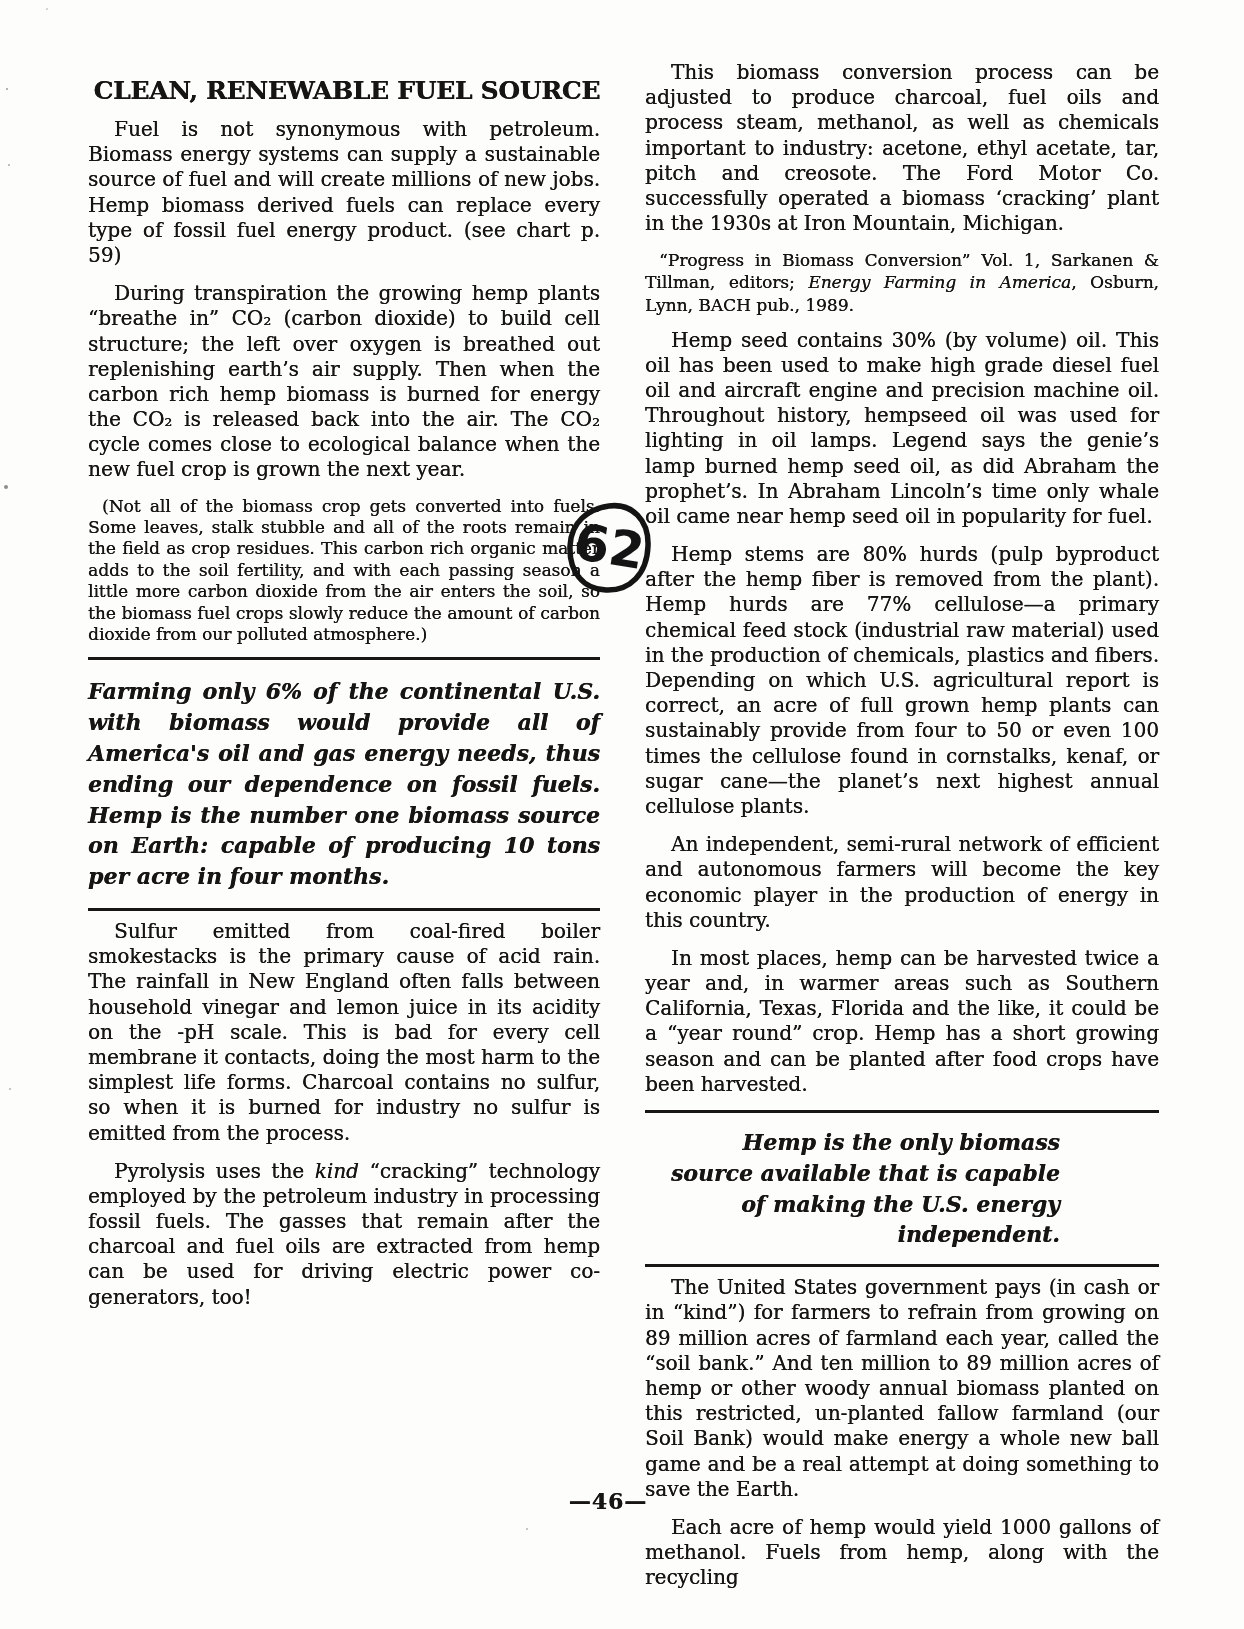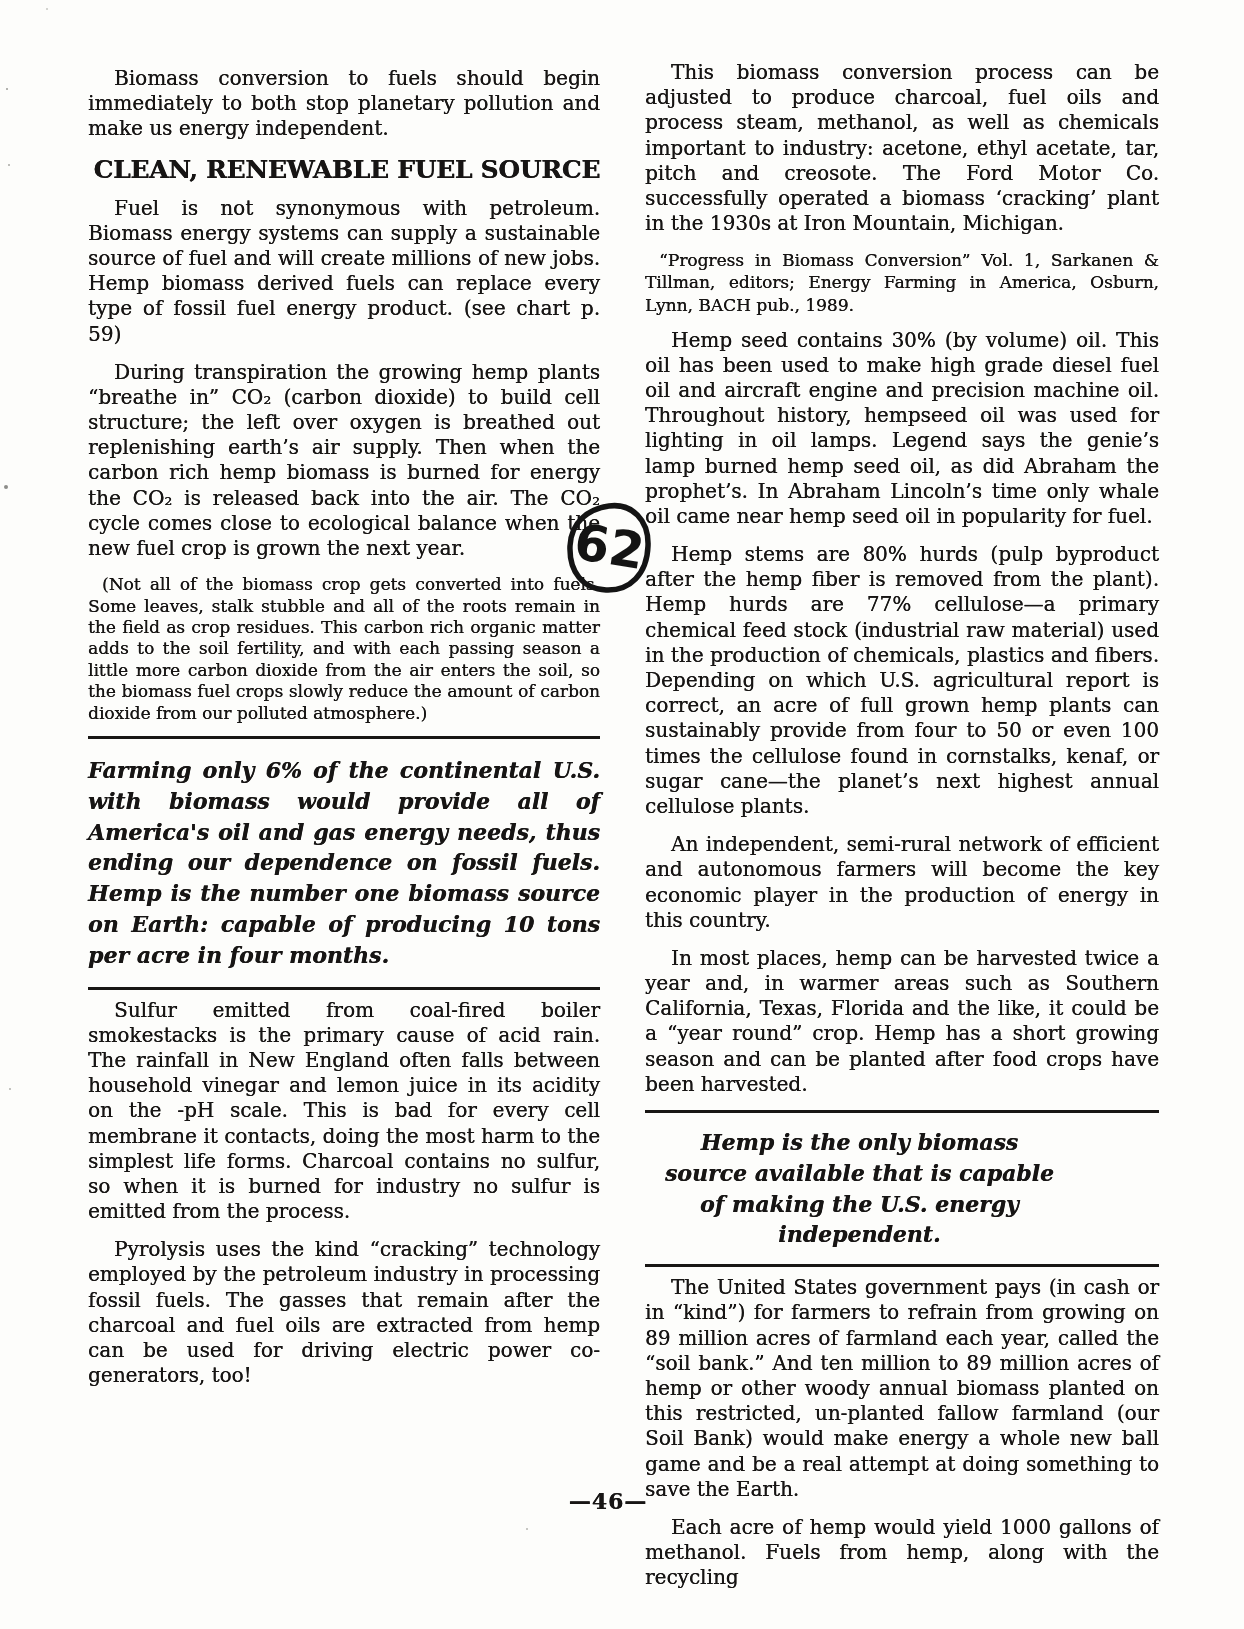--- a/index.html
+++ b/index.html
@@ -40,26 +40,26 @@
     text-align:justify;text-indent:14px;
     margin:0 0 12px 0;
     text-shadow:0.25px 0 0 currentColor;
   }
   .callout{
     font-size:22px;font-weight:bold;font-style:italic;
     line-height:1.4;text-align:justify;text-indent:0;
     margin:16px 0 16px 0;
     text-shadow:0.3px 0 0 currentColor;
   }
-  .col-right .callout{text-align:center;width:78%;margin:14px 15px 14px 14px;}
+  .col-right .callout{text-align:right;width:78%;margin:14px 15px 14px 14px;}
   .rule{
     border:none;border-top:3.5px solid #181614;
     margin:10px 0 8px 0;height:0;
   }
-  .it{}
+  .it{font-style:italic;}
 
   .annotation62{position:absolute;left:564px;top:501px;width:90px;height:96px;}
   .footer{
     position:absolute;left:0;top:1488px;width:1244px;
     text-align:center;
     font-size:22px;font-weight:bold;
     letter-spacing:1px;
     transform:translateX(-14px);
     text-shadow:0.3px 0 0 currentColor;
   }
@@ -69,21 +69,20 @@
                520px 1440px 0 #b4b4b0, 1100px 620px 0 #bdbdb9, 40px -80px 0 #c6c6c2;
   }
 </style>
 </head>
 <body>
 
 <div class="page">
   <div class="speckles"></div>
 
   <div class="col col-left" id="left-col">
-      <p class="para"><span>Biomass conversion to fuels should begin immediately to both stop planetary pollution and make us energy independent.</span></p>
       <h2 class="heading"><span>CLEAN, RENEWABLE FUEL SOURCE</span></h2>
       <p class="para"><span>Fuel is not synonymous with petroleum. Biomass energy systems can supply a sustainable source of fuel and will create millions of new jobs. Hemp biomass derived fuels can replace every type of fossil fuel energy product. (see chart p. 59)</span></p>
       <p class="para"><span>During transpiration the growing hemp plants “breathe in” CO₂ (carbon dioxide) to build cell structure; the left over oxygen is breathed out replenishing earth’s air supply.  Then when the carbon rich hemp biomass is burned for energy the CO₂ is released back into the air. The CO₂ cycle comes close to ecological balance when the new fuel crop is grown the next year.</span></p>
       <p class="note"><span>(Not all of the biomass crop gets converted into fuels. Some leaves, stalk stubble and all of the roots remain in the field as crop residues. This carbon rich organic matter adds to the soil fertility, and with each passing season a little more carbon dioxide from the air enters the soil, so the biomass fuel crops slowly reduce the amount of carbon dioxide from our polluted atmosphere.)</span></p>
       <div class="rule"></div>
       <p class="callout"><span>Farming only 6% of the continental U.S. with biomass would provide all of America's oil and gas energy needs, thus ending our dependence on fossil fuels. Hemp is the number one biomass source on Earth: capable of producing 10 tons per acre in four months.</span></p>
       <div class="rule"></div>
       <p class="para"><span>Sulfur emitted from coal-fired boiler smokestacks is the primary cause of acid rain. The rainfall in New England often falls between household vinegar and lemon juice in its acidity on the -pH scale. This is bad for every cell membrane it contacts, doing the most harm to the simplest life forms. Charcoal contains no sulfur, so when it is burned for industry no sulfur is emitted from the process.</span></p>
       <p class="para"><span>Pyrolysis uses the </span><span class="it">kind</span><span> “cracking” technology employed by the petroleum industry in processing fossil fuels. The gasses that remain after the charcoal and fuel oils are extracted from hemp can be used for driving electric power co-generators, too!</span></p>
     </div>

